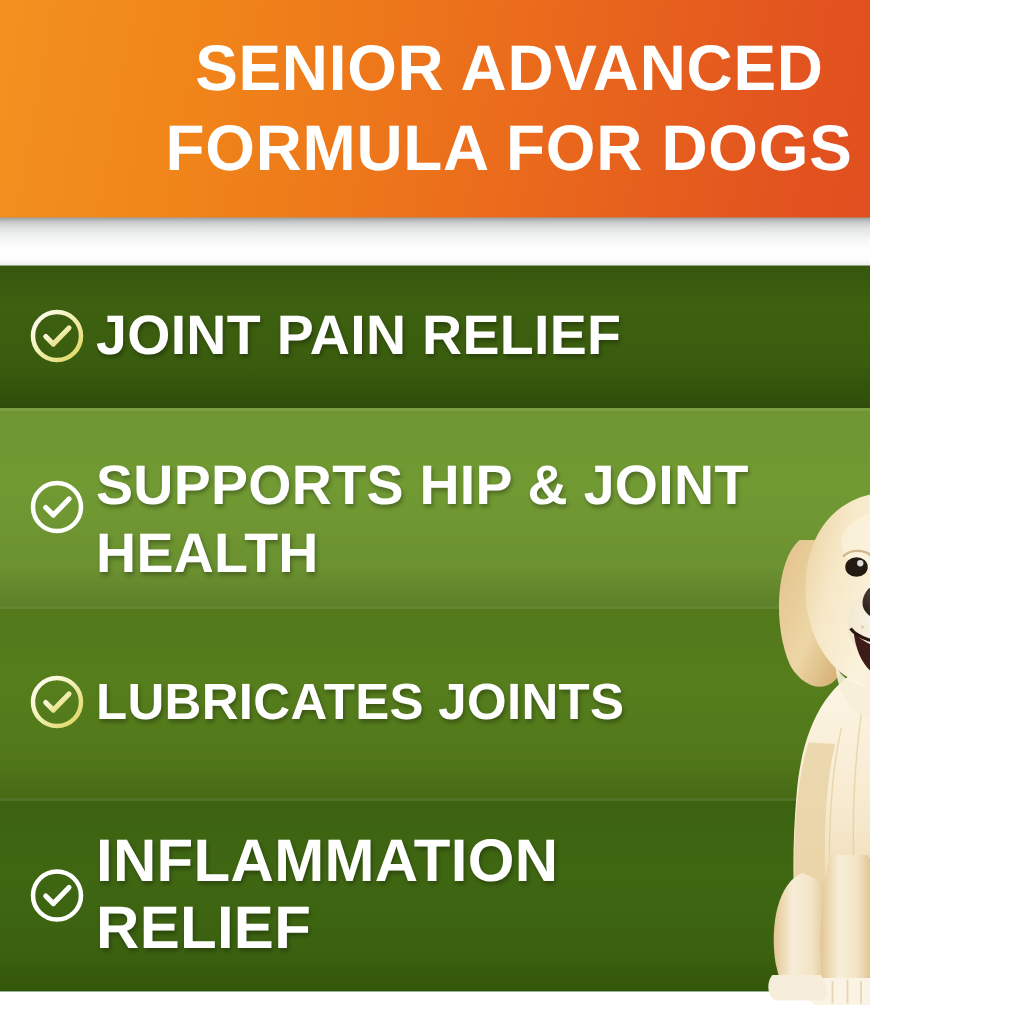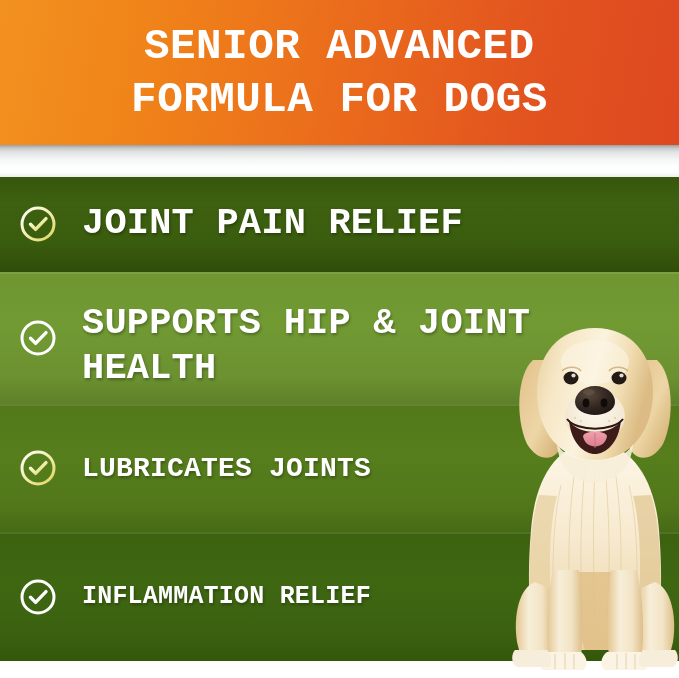--- a/index.html
+++ b/index.html
@@ -8,25 +8,24 @@
     padding: 0;
     background: #ffffff;
   }
   body {
     font-family: "Liberation Sans", sans-serif;
     -webkit-font-smoothing: antialiased;
   }
 
   .canvas {
     position: relative;
-    width: 679px;
+    width: 580px;
     height: 678px;
     overflow: hidden;
     background: #0f766e;
-    font-family: Liberation Mono, monospace;
   }
 
   
   .header {
     position: absolute;
     left: 0;
     top: 0;
     width: 679px;
     height: 145px;
     background: linear-gradient(100deg, #f29120 0%, #f08319 22%, #ea6a1c 52%, #e2531f 78%, #de4820 100%);
@@ -114,21 +113,21 @@
     position: absolute;
     left: 0; top: 0;
     width: 100%;
     height: 2px;
     background: rgba(255,255,255,0.10);
   }
 
   .band-inner {
     display: flex;
     align-items: center;
-    gap: 24px;
+    gap: 6px;
     position: relative;
     z-index: 2;
   }
 
   .check-icon {
     flex: 0 0 auto;
     width: 40px;
     height: 40px;
     display: block;
   }
@@ -138,22 +137,22 @@
     font-weight: 700;
     font-size: 38px;
     line-height: 45px;
     letter-spacing: 0.2px;
     text-shadow: 1px 2px 3px rgba(0,0,0,0.30);
     max-width: 470px;
     font-stretch: condensed;
   }
   .band-1 .band-label { font-size: 37px; }
   .band-2 .band-label { font-size: 37px; max-width: 490px; margin-top: 16px; }
-  .band-3 .band-label { font-size: 28px; max-width: 400px; }
-  .band-4 .band-label { font-size: 25px; max-width: 420px; }
+  .band-3 .band-label { font-size: 34px; max-width: 400px; }
+  .band-4 .band-label { font-size: 40px; max-width: 420px; }
 
   
   .dog-wrap {
     position: absolute;
     left: 505px;
     top: 320px;
     width: 180px;
     height: 358px;
     z-index: 3;
     pointer-events: none;

